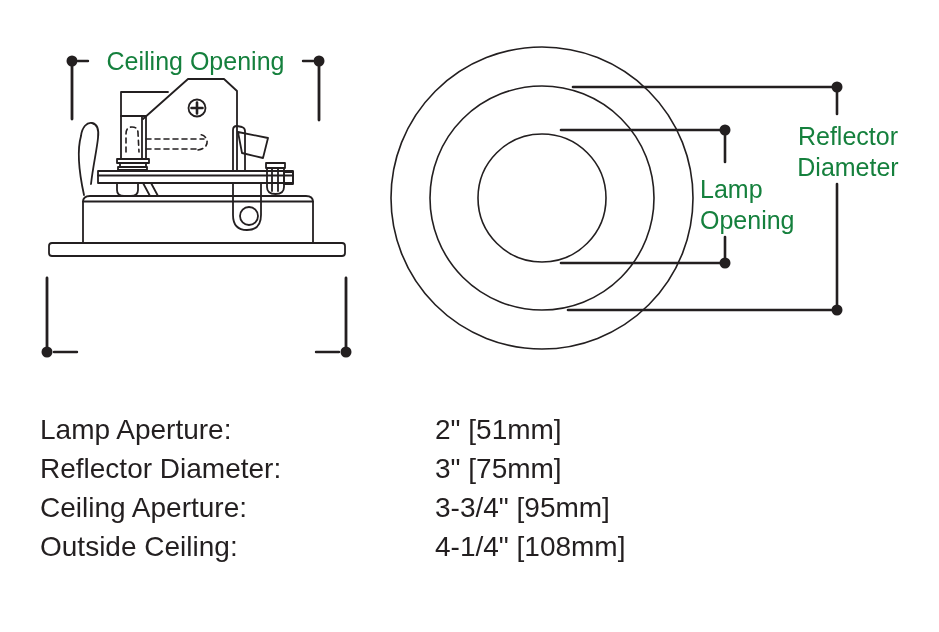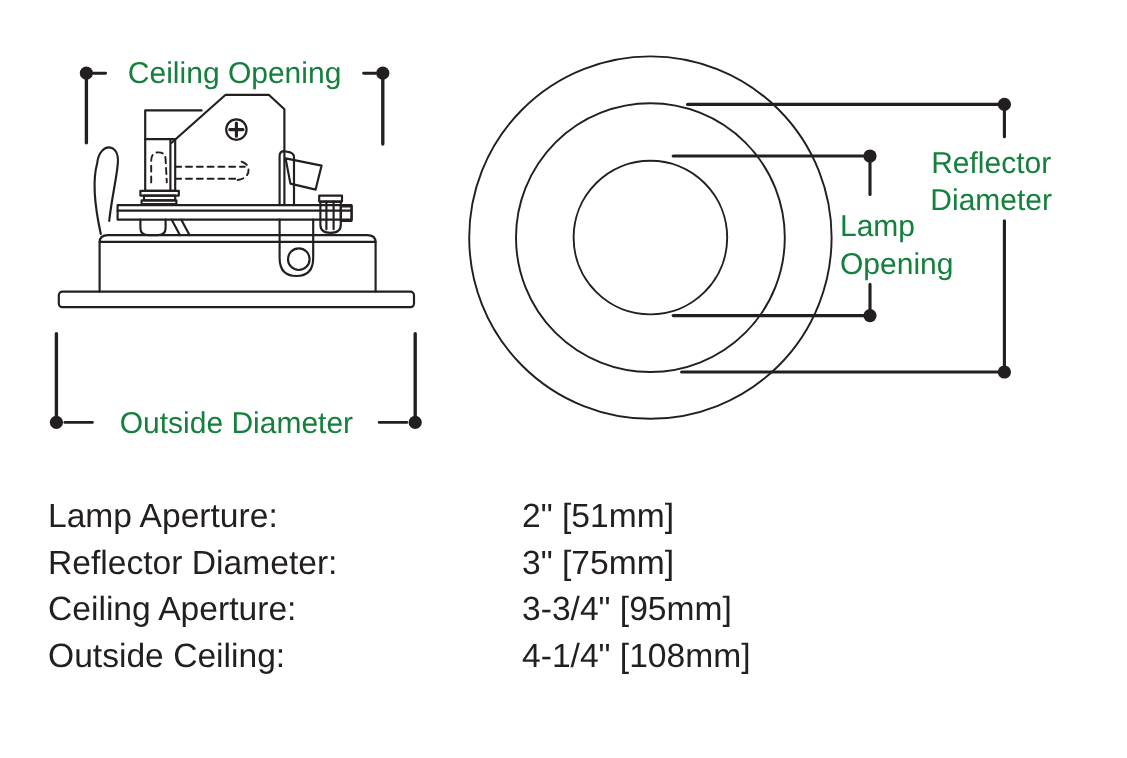--- a/index.html
+++ b/index.html
@@ -116,26 +116,25 @@
       <circle cx="725" cy="130" r="5.5" fill="#231f20" stroke="none"></circle>
       <path d="M 725,135 L 725,162"></path>
       <path d="M 725,237 L 725,259"></path>
       <circle cx="725" cy="263" r="5.5" fill="#231f20" stroke="none"></circle>
       <path d="M 561,263 L 721,263"></path>
     </g>
   </svg>
 
   <div class="dim-label center" style="left:85px; top:48px; width:221px;">Ceiling Opening</div>
 
-  <div class="dim-label center" style="left:77px; top:340px; width:240px;">Outside Diameter</div>
 
   <div class="dim-label two-line" style="left:700px; top:174px;">Lamp
 Opening</div>
 
-  <div class="dim-label two-line center" style="left:763px; top:121px; width:126px;">Reflector
+  <div class="dim-label two-line center" style="left:785px; top:121px; width:126px;">Reflector
 Diameter</div>
 
   <div class="spec-table">
     <div class="spec-row">
       <span class="spec-label">Lamp Aperture:</span>
       <span class="spec-value">2" [51mm]</span>
     </div>
     <div class="spec-row">
       <span class="spec-label">Reflector Diameter:</span>
       <span class="spec-value">3" [75mm]</span>

